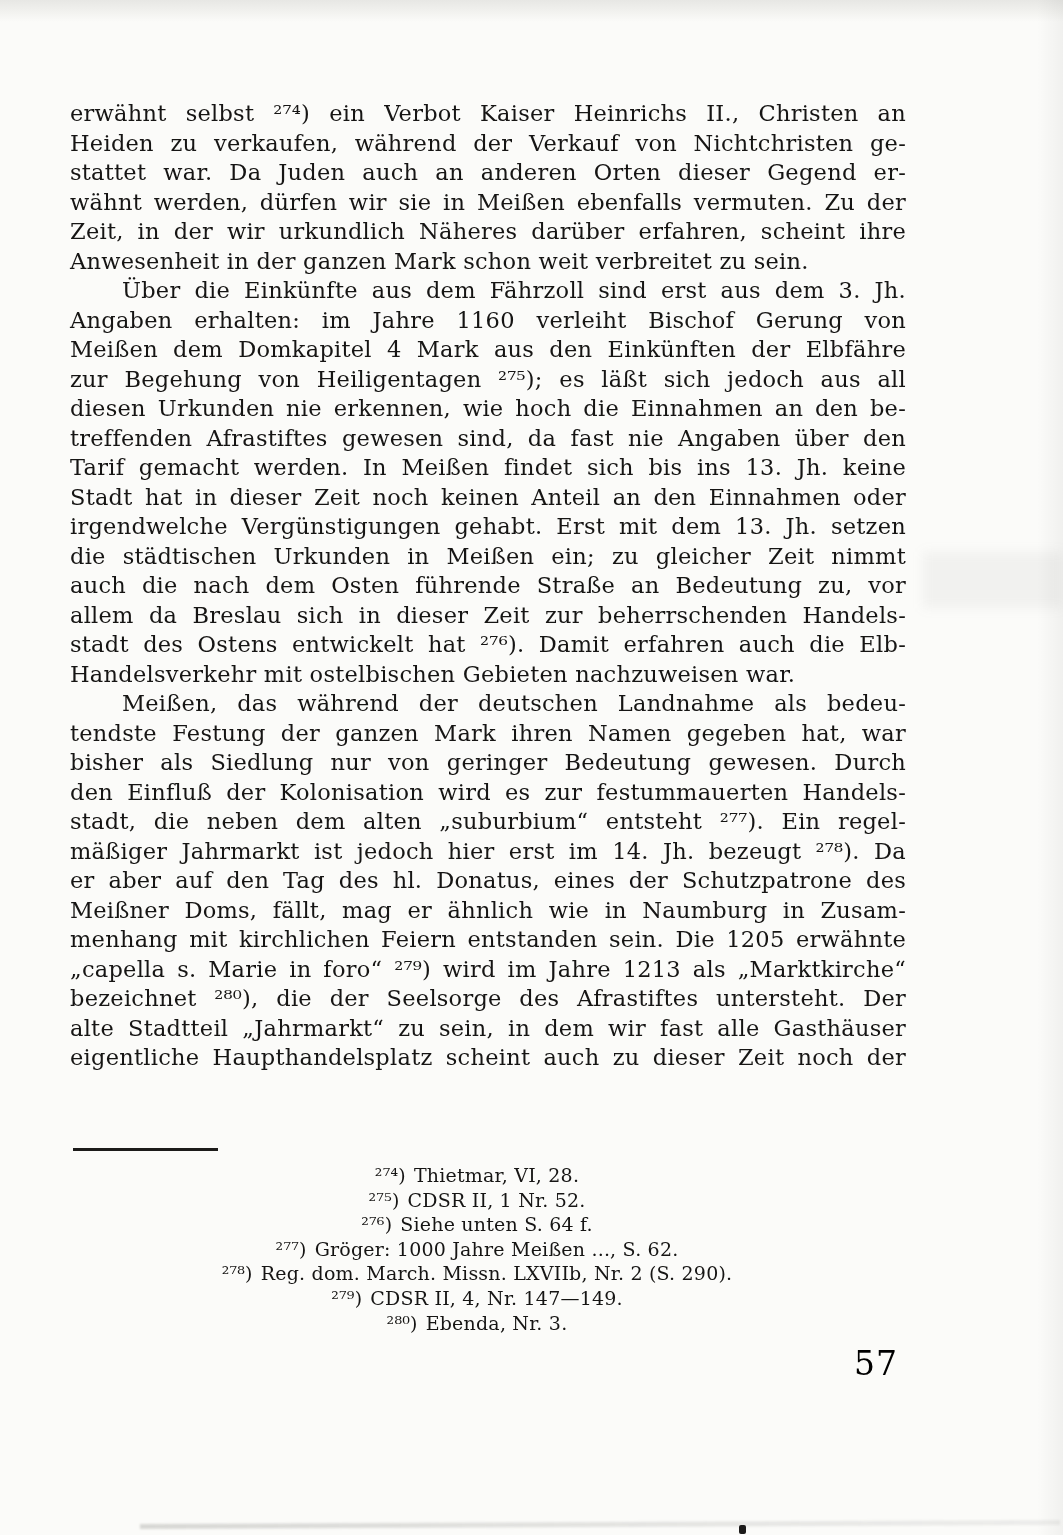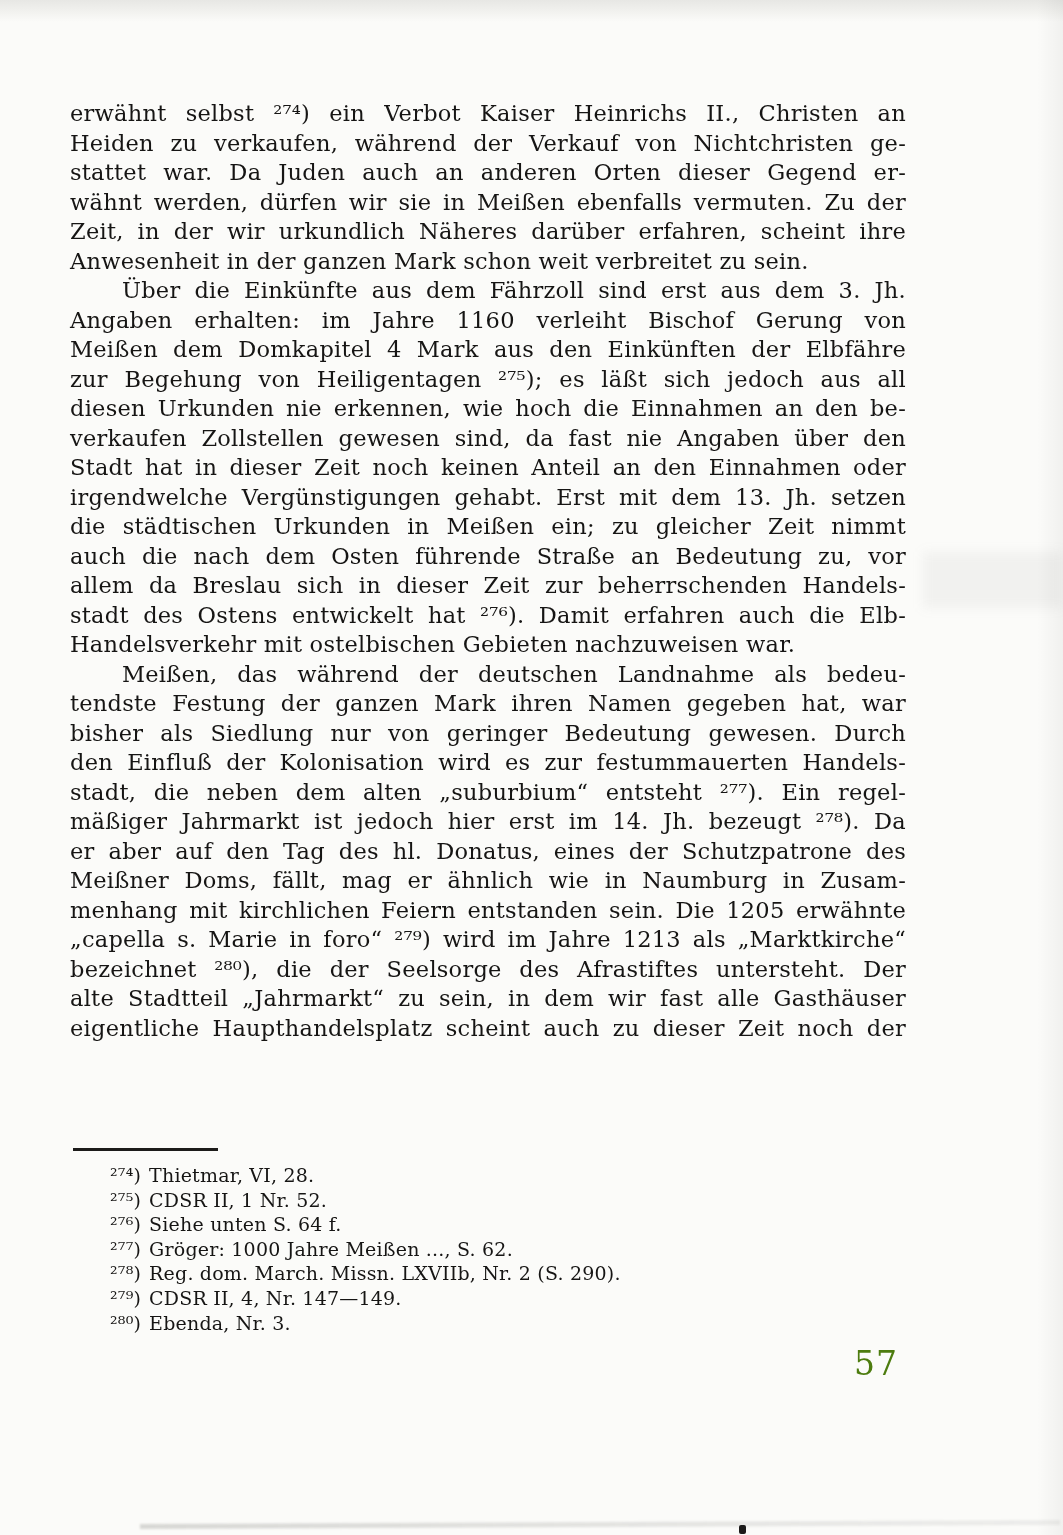--- a/index.html
+++ b/index.html
@@ -76,40 +76,41 @@
   .footnote-rule {
     position: absolute;
     left: 73px;
     top: 1148px;
     width: 145px;
     height: 3px;
     background: #1c1b1a;
   }
   .footnotes {
     position: absolute;
-    left: 110px;
+    left: 127px;
     top: 1163px;
     width: 700px;
+    text-align: center;
   }
   .footnote-line {
     font-size: 19px;
     line-height: 24.6px;
     letter-spacing: 0.2px;
   }
   .footnote-line .marker {
     padding-right: 8px;
   }
   
   .page-number {
     position: absolute;
     left: 854px;
     top: 1344px;
     font-size: 33px;
     letter-spacing: 1px;
-    color: #4d7c0f;
+    color: #000000;
   }
 </style>
 </head>
 <body>
 
 <div class="scan-top-band"></div>
 <div class="scan-right-band"></div>
 <div class="scan-right-patch"></div>
 <div class="scan-bottom-edge"></div>
 <div class="scan-dot"></div>
@@ -119,21 +120,22 @@
     <div class="line">Heiden zu verkaufen, während der Verkauf von Nichtchristen ge-</div>
     <div class="line">stattet war. Da Juden auch an anderen Orten dieser Gegend er-</div>
     <div class="line">wähnt werden, dürfen wir sie in Meißen ebenfalls vermuten. Zu der</div>
     <div class="line">Zeit, in der wir urkundlich Näheres darüber erfahren, scheint ihre</div>
     <div class="line last">Anwesenheit in der ganzen Mark schon weit verbreitet zu sein.</div>
     <div class="line indent">Über die Einkünfte aus dem Fährzoll sind erst aus dem 3. Jh.</div>
     <div class="line">Angaben erhalten: im Jahre 1160 verleiht Bischof Gerung von</div>
     <div class="line">Meißen dem Domkapitel 4 Mark aus den Einkünften der Elbfähre</div>
     <div class="line">zur Begehung von Heiligentagen ²⁷⁵); es läßt sich jedoch aus all</div>
     <div class="line">diesen Urkunden nie erkennen, wie hoch die Einnahmen an den be-</div>
-    <div class="line">verkaufen Zollstellen gewesen sind, da fast nie Angaben über den</div>
+    <div class="line">treffenden Afrastiftes gewesen sind, da fast nie Angaben über den</div>
+    <div class="line">Tarif gemacht werden. In Meißen findet sich bis ins 13. Jh. keine</div>
     <div class="line">Stadt hat in dieser Zeit noch keinen Anteil an den Einnahmen oder</div>
     <div class="line">irgendwelche Vergünstigungen gehabt. Erst mit dem 13. Jh. setzen</div>
     <div class="line">die städtischen Urkunden in Meißen ein; zu gleicher Zeit nimmt</div>
     <div class="line">auch die nach dem Osten führende Straße an Bedeutung zu, vor</div>
     <div class="line">allem da Breslau sich in dieser Zeit zur beherrschenden Handels-</div>
     <div class="line">stadt des Ostens entwickelt hat ²⁷⁶). Damit erfahren auch die Elb-</div>
     <div class="line last">Handelsverkehr mit ostelbischen Gebieten nachzuweisen war.</div>
     <div class="line indent">Meißen, das während der deutschen Landnahme als bedeu-</div>
     <div class="line">tendste Festung der ganzen Mark ihren Namen gegeben hat, war</div>
     <div class="line">bisher als Siedlung nur von geringer Bedeutung gewesen. Durch</div>

